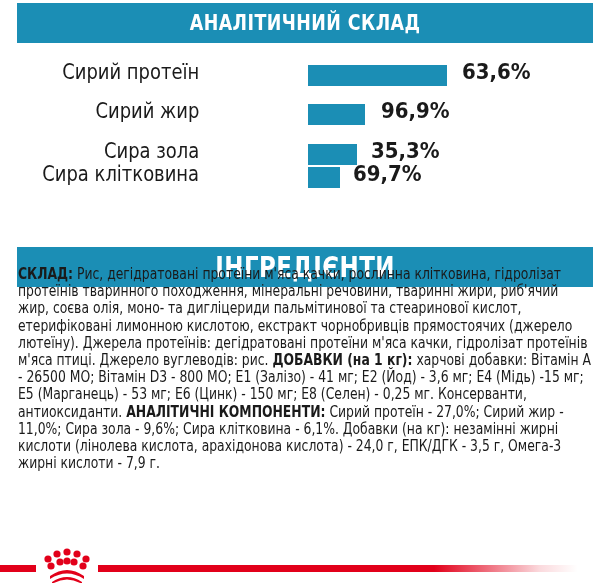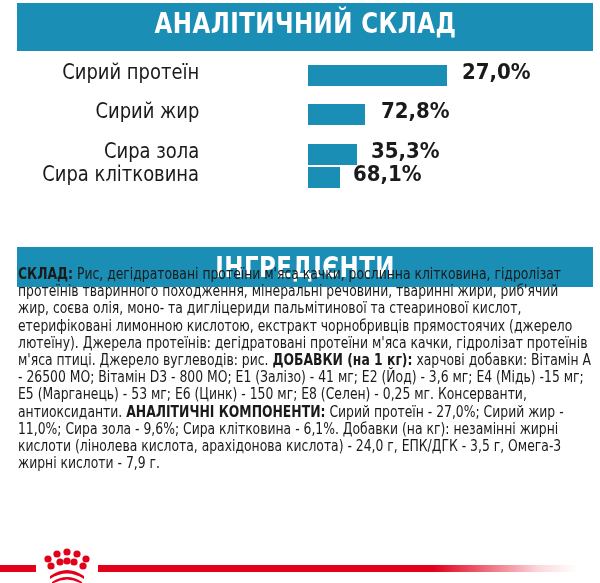--- a/index.html
+++ b/index.html
@@ -1,21 +1,21 @@
 <!DOCTYPE html>
 <html><head>
 <meta charset="utf-8">
 <style>
   html, body { margin: 0; padding: 0; background: #ffffff; }
   body { width: 600px; height: 583px; position: relative; overflow: hidden;
          font-family: "DejaVu Sans Condensed", "DejaVu Sans", "Liberation Sans", sans-serif; color: #1a1a1a; }
   .banner { position: absolute; left: 17px; width: 576px; background: #1b8eb5;
             color: #ffffff; text-align: center; font-weight: bold; letter-spacing: 0.5px;
             box-sizing: border-box; }
-  .banner-1 { top: 3px; height: 48px; line-height: 40px; font-size: 29px; }
+  .banner-1 { top: 3px; height: 40px; line-height: 40px; font-size: 22px; }
   .banner-2 { top: 215px; height: 40px; line-height: 40px; font-size: 29px; margin-top: 32px; }
   .banner span { display: inline-block; transform: scaleX(0.88); }
 
   .chart { position: absolute; left: 0; top: 57px; width: 600px; }
   .row { position: absolute; left: 0; height: 24px; width: 504px; }
   .row-label { position: absolute; right: 305px; top: -2px; font-size: 21px; white-space: nowrap;
                transform: scaleX(0.95); transform-origin: right center; }
   .row-bar { position: absolute; left: 308px; top: 3px; height: 21px; background: #1b8eb5; }
   .row-value { position: absolute; top: -3px; font-size: 22px; font-weight: bold; white-space: nowrap; }
 
@@ -34,36 +34,36 @@
 <body>
 
 <div class="banner banner-1">
   <span>АНАЛІТИЧНИЙ СКЛАД</span>
 </div>
 
 <div class="chart">
   <div class="row" style="top:5px">
     <span class="row-label">Сирий протеїн</span>
     <div class="row-bar" style="width:139px"></div>
-    <span class="row-value" style="left:462px">27,0%</span>
+    <span class="row-value" style="left:462px">63,6%</span>
   </div>
   <div class="row" style="top:44px">
     <span class="row-label">Сирий жир</span>
     <div class="row-bar" style="width:57px"></div>
-    <span class="row-value" style="left:381px">72,8%</span>
+    <span class="row-value" style="left:381px">96,9%</span>
   </div>
   <div class="row" style="top:84px">
     <span class="row-label">Сира зола</span>
     <div class="row-bar" style="width:49px"></div>
     <span class="row-value" style="left:371px">35,3%</span>
   </div>
   <div class="row" style="top:107px">
     <span class="row-label">Сира клітковина</span>
     <div class="row-bar" style="width:32px"></div>
-    <span class="row-value" style="left:353px">68,1%</span>
+    <span class="row-value" style="left:353px">69,7%</span>
   </div>
 </div>
 
 <div class="banner banner-2">
   <span>ІНГРЕДІЄНТИ</span>
 </div>
 
 <div class="ingredients">
   <p><b>СКЛАД:</b><span> Рис, дегідратовані протеїни м'яса качки, рослинна клітковина, гідролізат протеїнів тваринного походження, мінеральні речовини, тваринні жири, риб'ячий жир, соєва олія, моно- та дигліцериди пальмітинової та стеаринової кислот, етерифіковані лимонною кислотою, екстракт чорнобривців прямостоячих (джерело лютеїну). Джерела протеїнів: дегідратовані протеїни м'яса качки, гідролізат протеїнів м'яса птиці. Джерело вуглеводів: рис. </span><b>ДОБАВКИ (на 1 кг):</b><span> харчові добавки: Вітамін А - 26500 МО; Вітамін D3 - 800 МО; Е1 (Залізо) - 41 мг; Е2 (Йод) - 3,6 мг; Е4 (Мідь) -15 мг; Е5 (Марганець) - 53 мг; Е6 (Цинк) - 150 мг; Е8 (Селен) - 0,25 мг. Консерванти, антиоксиданти. </span><b>АНАЛІТИЧНІ КОМПОНЕНТИ:</b><span> Сирий протеїн - 27,0%; Сирий жир - 11,0%; Сира зола - 9,6%; Сира клітковина - 6,1%. Добавки (на кг): незамінні жирні кислоти (лінолева кислота, арахідонова кислота) - 24,0 г, ЕПК/ДГК - 3,5 г, Омега-3 жирні кислоти - 7,9 г.</span></p>
 </div>

